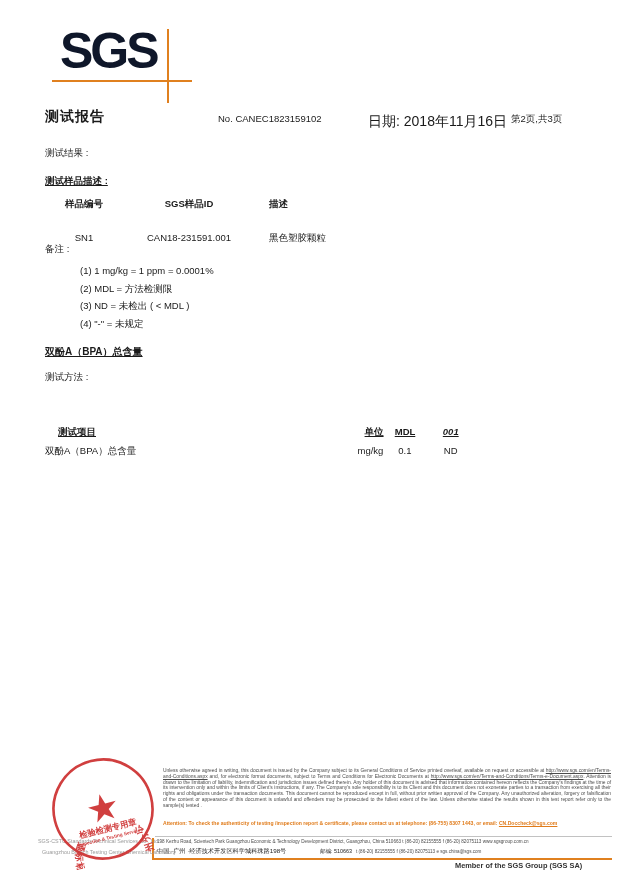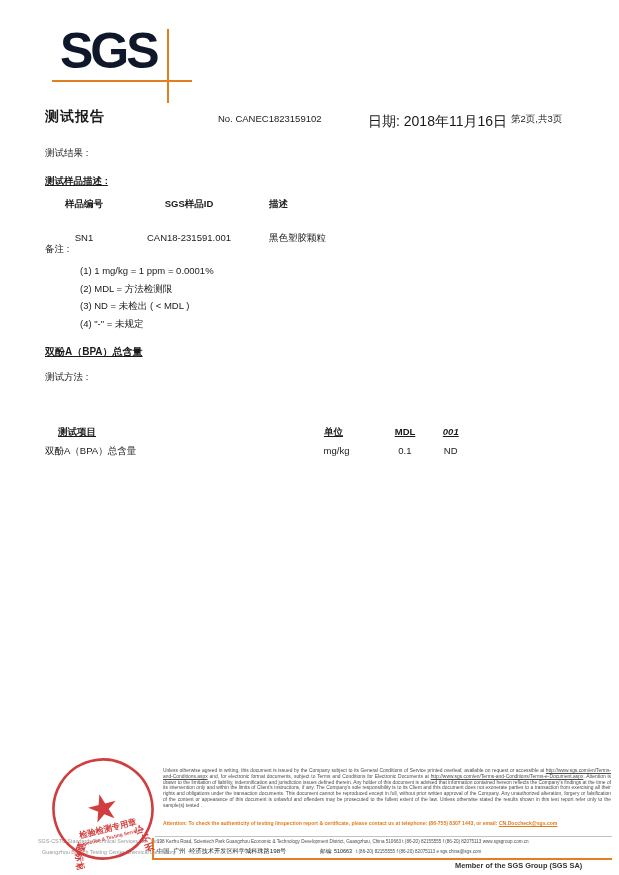--- a/index.html
+++ b/index.html
@@ -44,21 +44,21 @@
 
   .bpa-heading { left:45px; top:345px; font-size:10px; font-weight:bold; }
   .method-label { left:45px; top:371px; font-size:9.5px; }
   .method-text { left:95px; top:371px; width:505px; font-size:9.5px; line-height:18px; }
 
   .res-table { left:45px; top:426px; width:430px; font-size:9.5px; }
   .rt-row { display:flex; }
   .rt-row + .rt-row { margin-top:6px; }
   .rt-item { width:298px; padding-left:13px; }
   .rt-item-val { width:298px; }
-  .rt-unit { width:64px; text-align:left; }
+  .rt-unit { width:64px; text-align:right; }
   .rt-mdl { width:46px; text-align:center; }
   .rt-val { width:52px; text-align:center; }
   .rt-head { font-weight:bold; }
   .italic { font-style:italic; }
 
   
   .stamp { left:50px; top:756px; width:106px; height:106px; transform:rotate(-14deg); opacity:0.9; z-index:3; }
   .stamp svg { width:100%; height:100%; }
 
   

